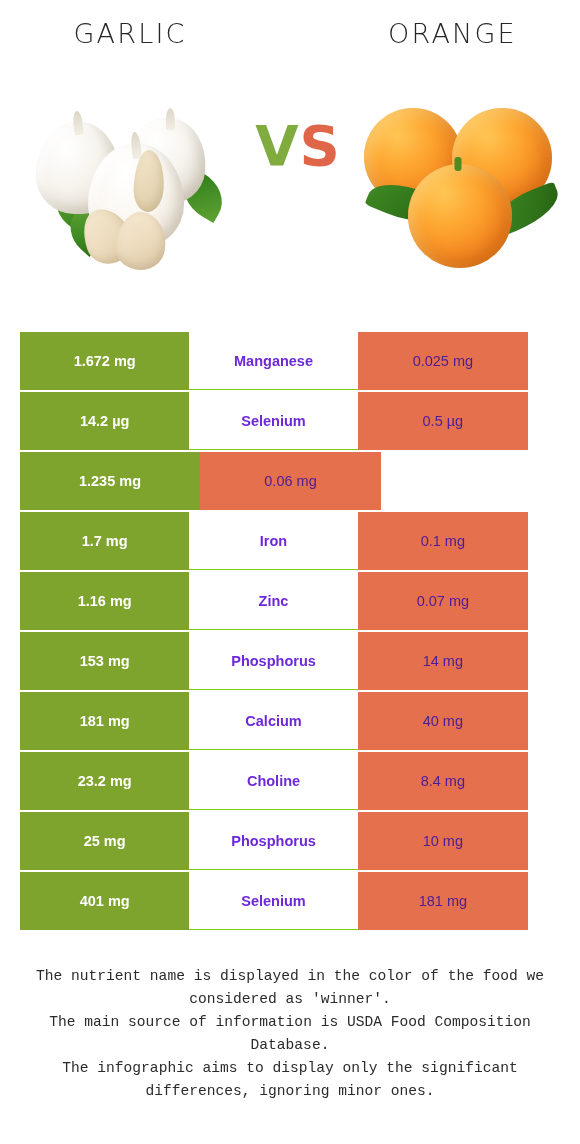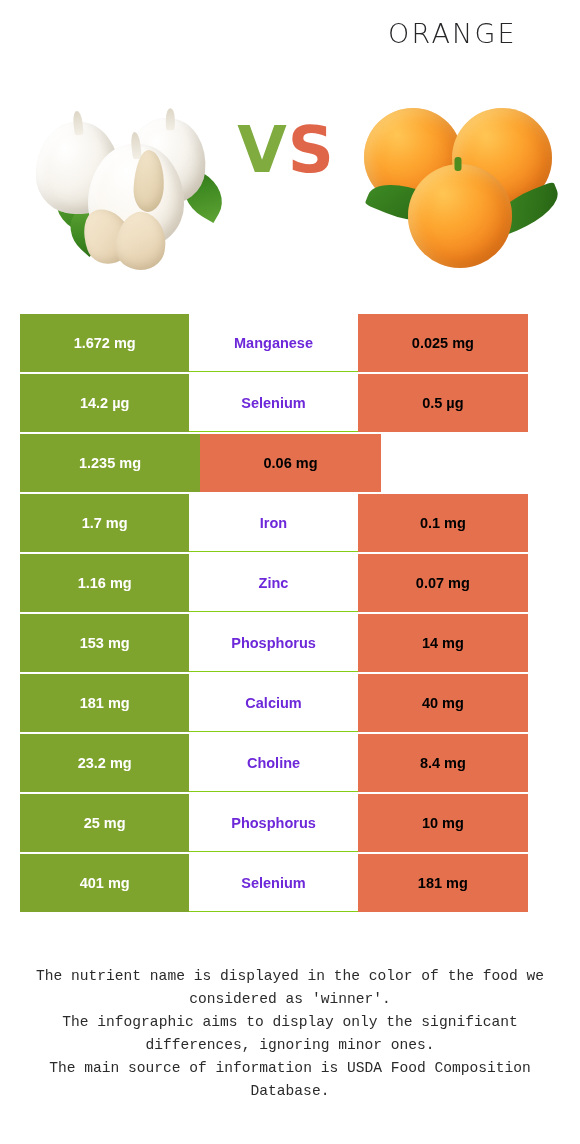--- a/index.html
+++ b/index.html
@@ -49,25 +49,25 @@
   .hero {
     position: absolute;
     top: 78px;
     left: 0;
     width: 580px;
     height: 200px;
   }
 
   .vs {
     position: absolute;
-    left: 228px;
+    left: 240px;
     top: 40px;
     width: 116px;
     text-align: center;
-    font-size: 64px;
+    font-size: 56px;
     font-weight: 700;
     letter-spacing: 1px;
     font-family: "DejaVu Sans", sans-serif;
     line-height: 1;
   }
   .vs .v { color: #7FAB3F; }
   .vs .s { color: #E0664A; }
 
   
   .art { position: absolute; }
@@ -145,21 +145,21 @@
     background: linear-gradient(120deg, #3f8c25 0%, #2e6f18 70%, #235c12 100%);
     border-radius: 70% 8% 70% 8%;
   }
   .leaf-o1 { left: 8px;   top: 100px; width: 78px; height: 34px; transform: rotate(22deg); }
   .leaf-o2 { left: 128px; top: 108px; width: 74px; height: 32px; transform: rotate(-22deg); }
 
   
   .table {
     position: absolute;
     left: 20px;
-    top: 314px;
+    top: 332px;
     width: 508px;
   }
   .row {
     display: flex;
     height: 58px;
     margin-bottom: 2px;
   }
   .cell {
     display: flex;
     align-items: center;
@@ -176,22 +176,22 @@
   .cell-mid {
     width: 179px;
     background: #ffffff;
     font-weight: 700;
     font-size: 14.5px;
   }
   .cell-mid.win-left  { color: #6d28d9; border-bottom: 1px solid #84cc16; text-align: center; }
   .cell-right {
     width: 181px;
     background: #E4704E;
-    color: #000000;
-    font-weight: 700;
+    color: #4c1d95;
+    font-weight: 400;
   }
 
   
   .footer {
     position: absolute;
     left: 24px;
     top: 965px;
     width: 532px;
     text-align: center;
     font-size: 14.6px;
@@ -200,20 +200,21 @@
     font-family: "DejaVu Sans", sans-serif;
   }
   .footer p { margin: 0; font-family: Liberation Mono, monospace; }
 </style>
 </head>
 <body>
 
 <div class="page">
 
   <div class="titles">
+    <div class="title title-left">GARLIC</div>
     <div class="title title-right">ORANGE</div>
   </div>
 
   <div class="hero">
 
     <div class="art art-garlic">
       <div class="leaf leaf-g1"></div>
       <div class="leaf leaf-g2"></div>
       <div class="leaf leaf-g3"></div>
       <div class="leaf leaf-g4"></div>
@@ -285,17 +286,17 @@
       </div>
       <div class="row">
         <div class="cell cell-left">401 mg</div>
         <div class="cell cell-mid win-left">Selenium</div>
         <div class="cell cell-right">181 mg</div>
       </div>
     </div>
 
   <div class="footer">
     <p>The nutrient name is displayed in the color of the food we considered as 'winner'.</p>
+    <p>The main source of information is USDA Food Composition Database.</p>
     <p>The infographic aims to display only the significant differences, ignoring minor ones.</p>
-    <p>The main source of information is USDA Food Composition Database.</p>
   </div>
 
 </div>
 
 </body></html>

